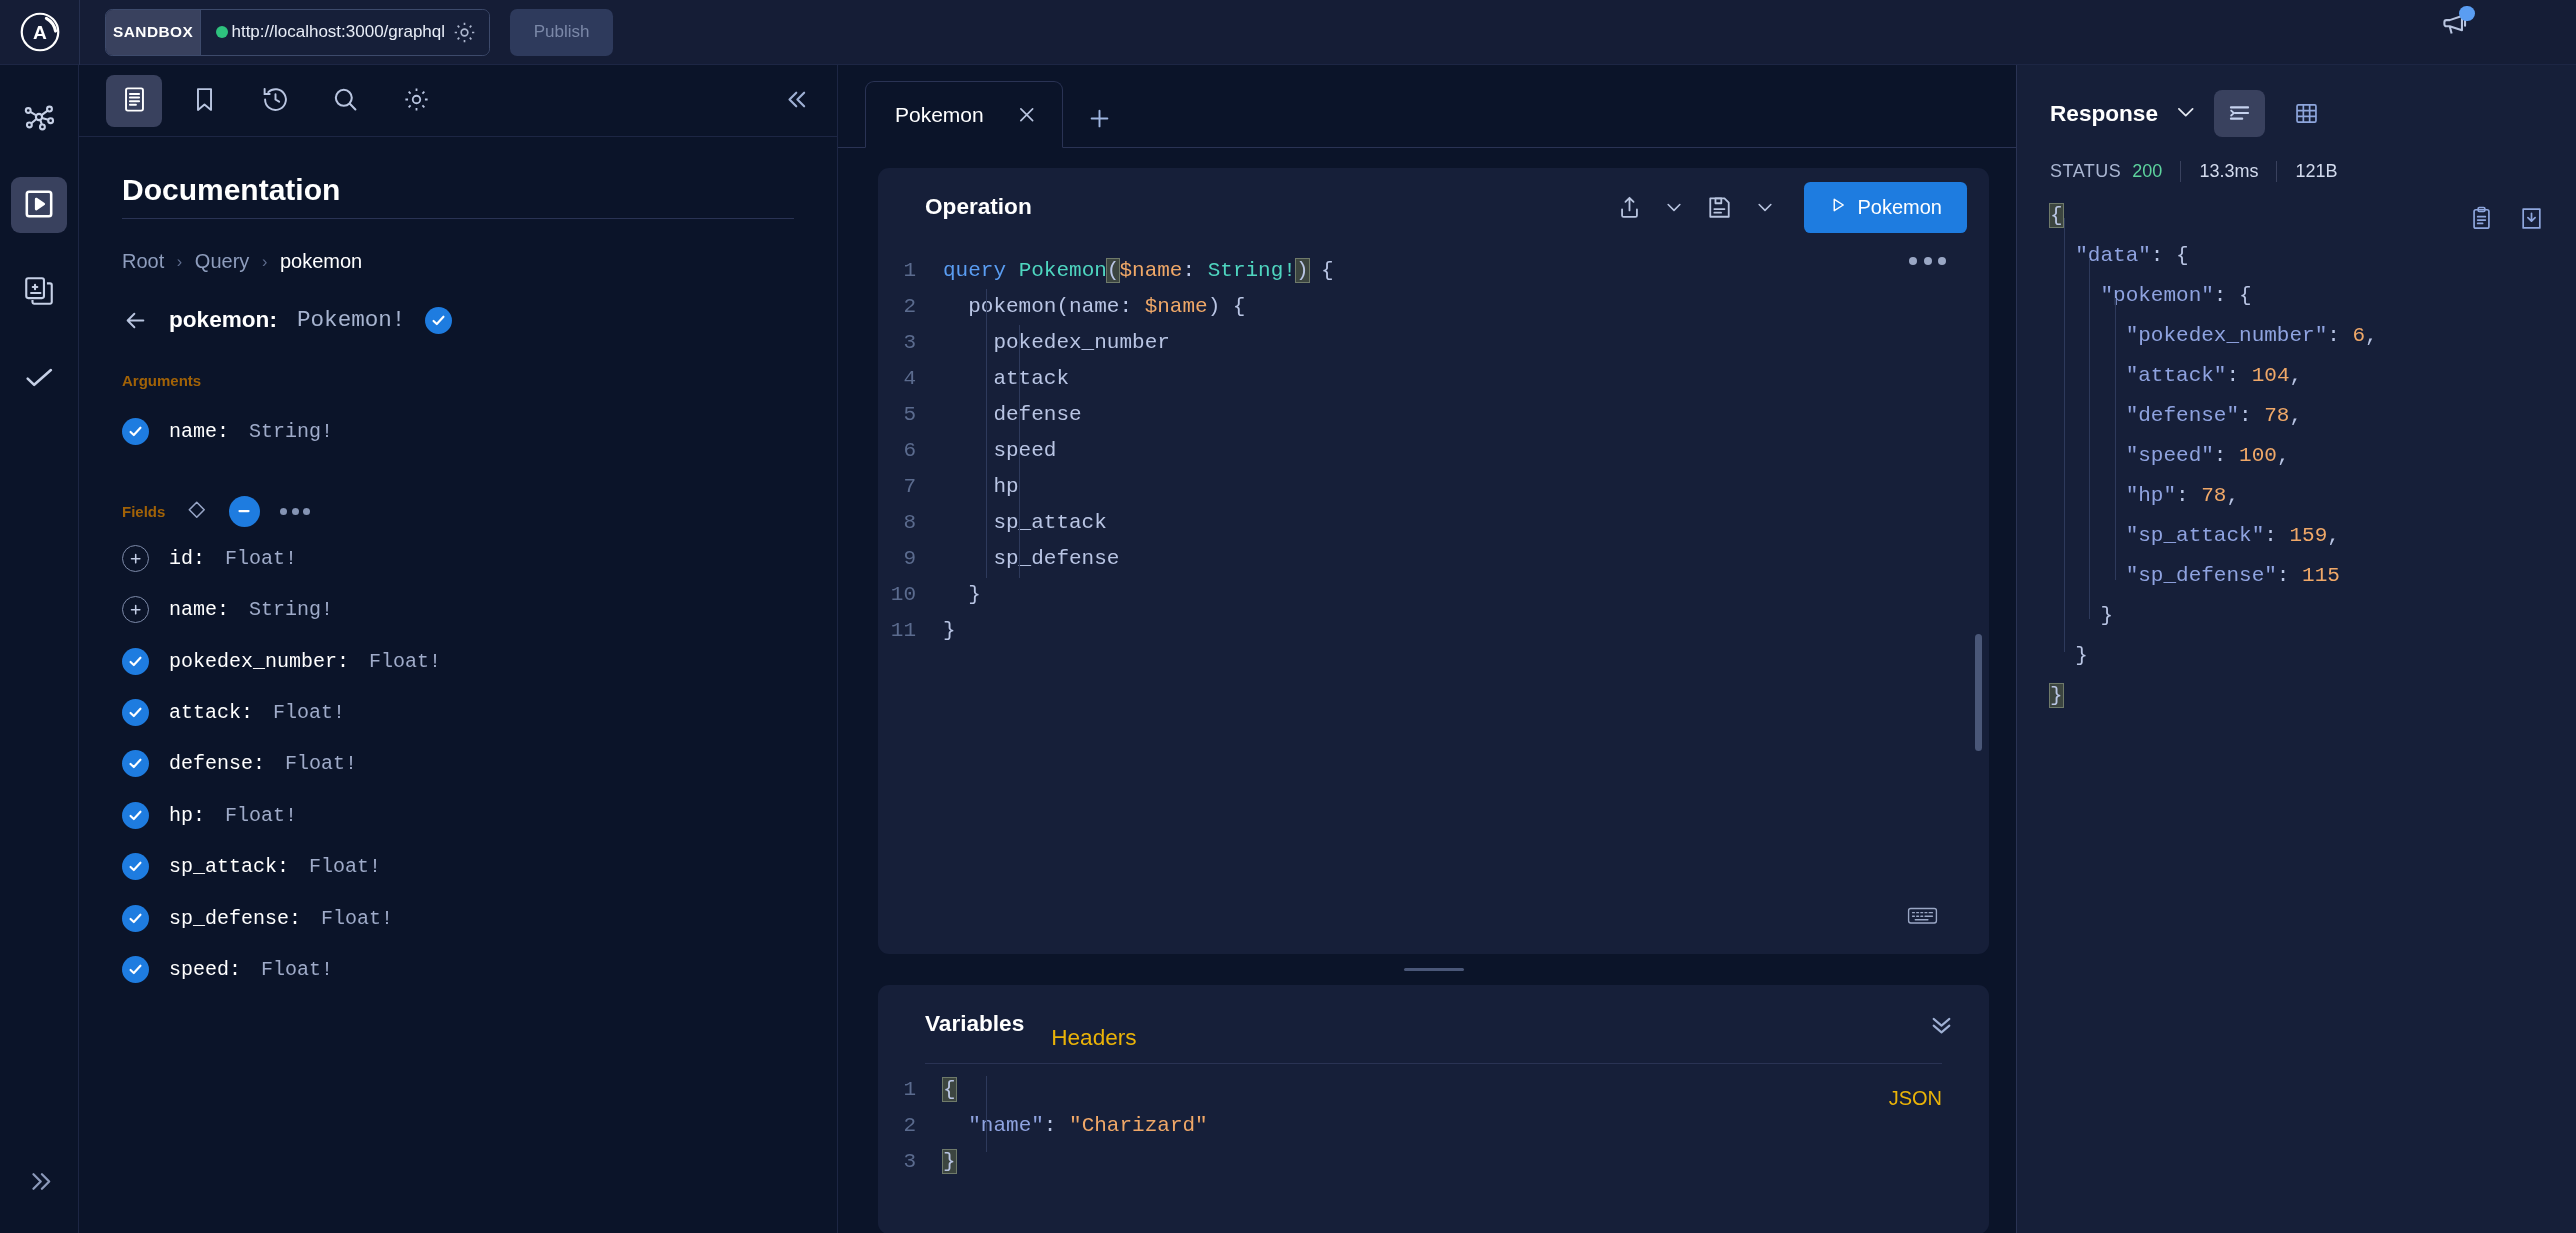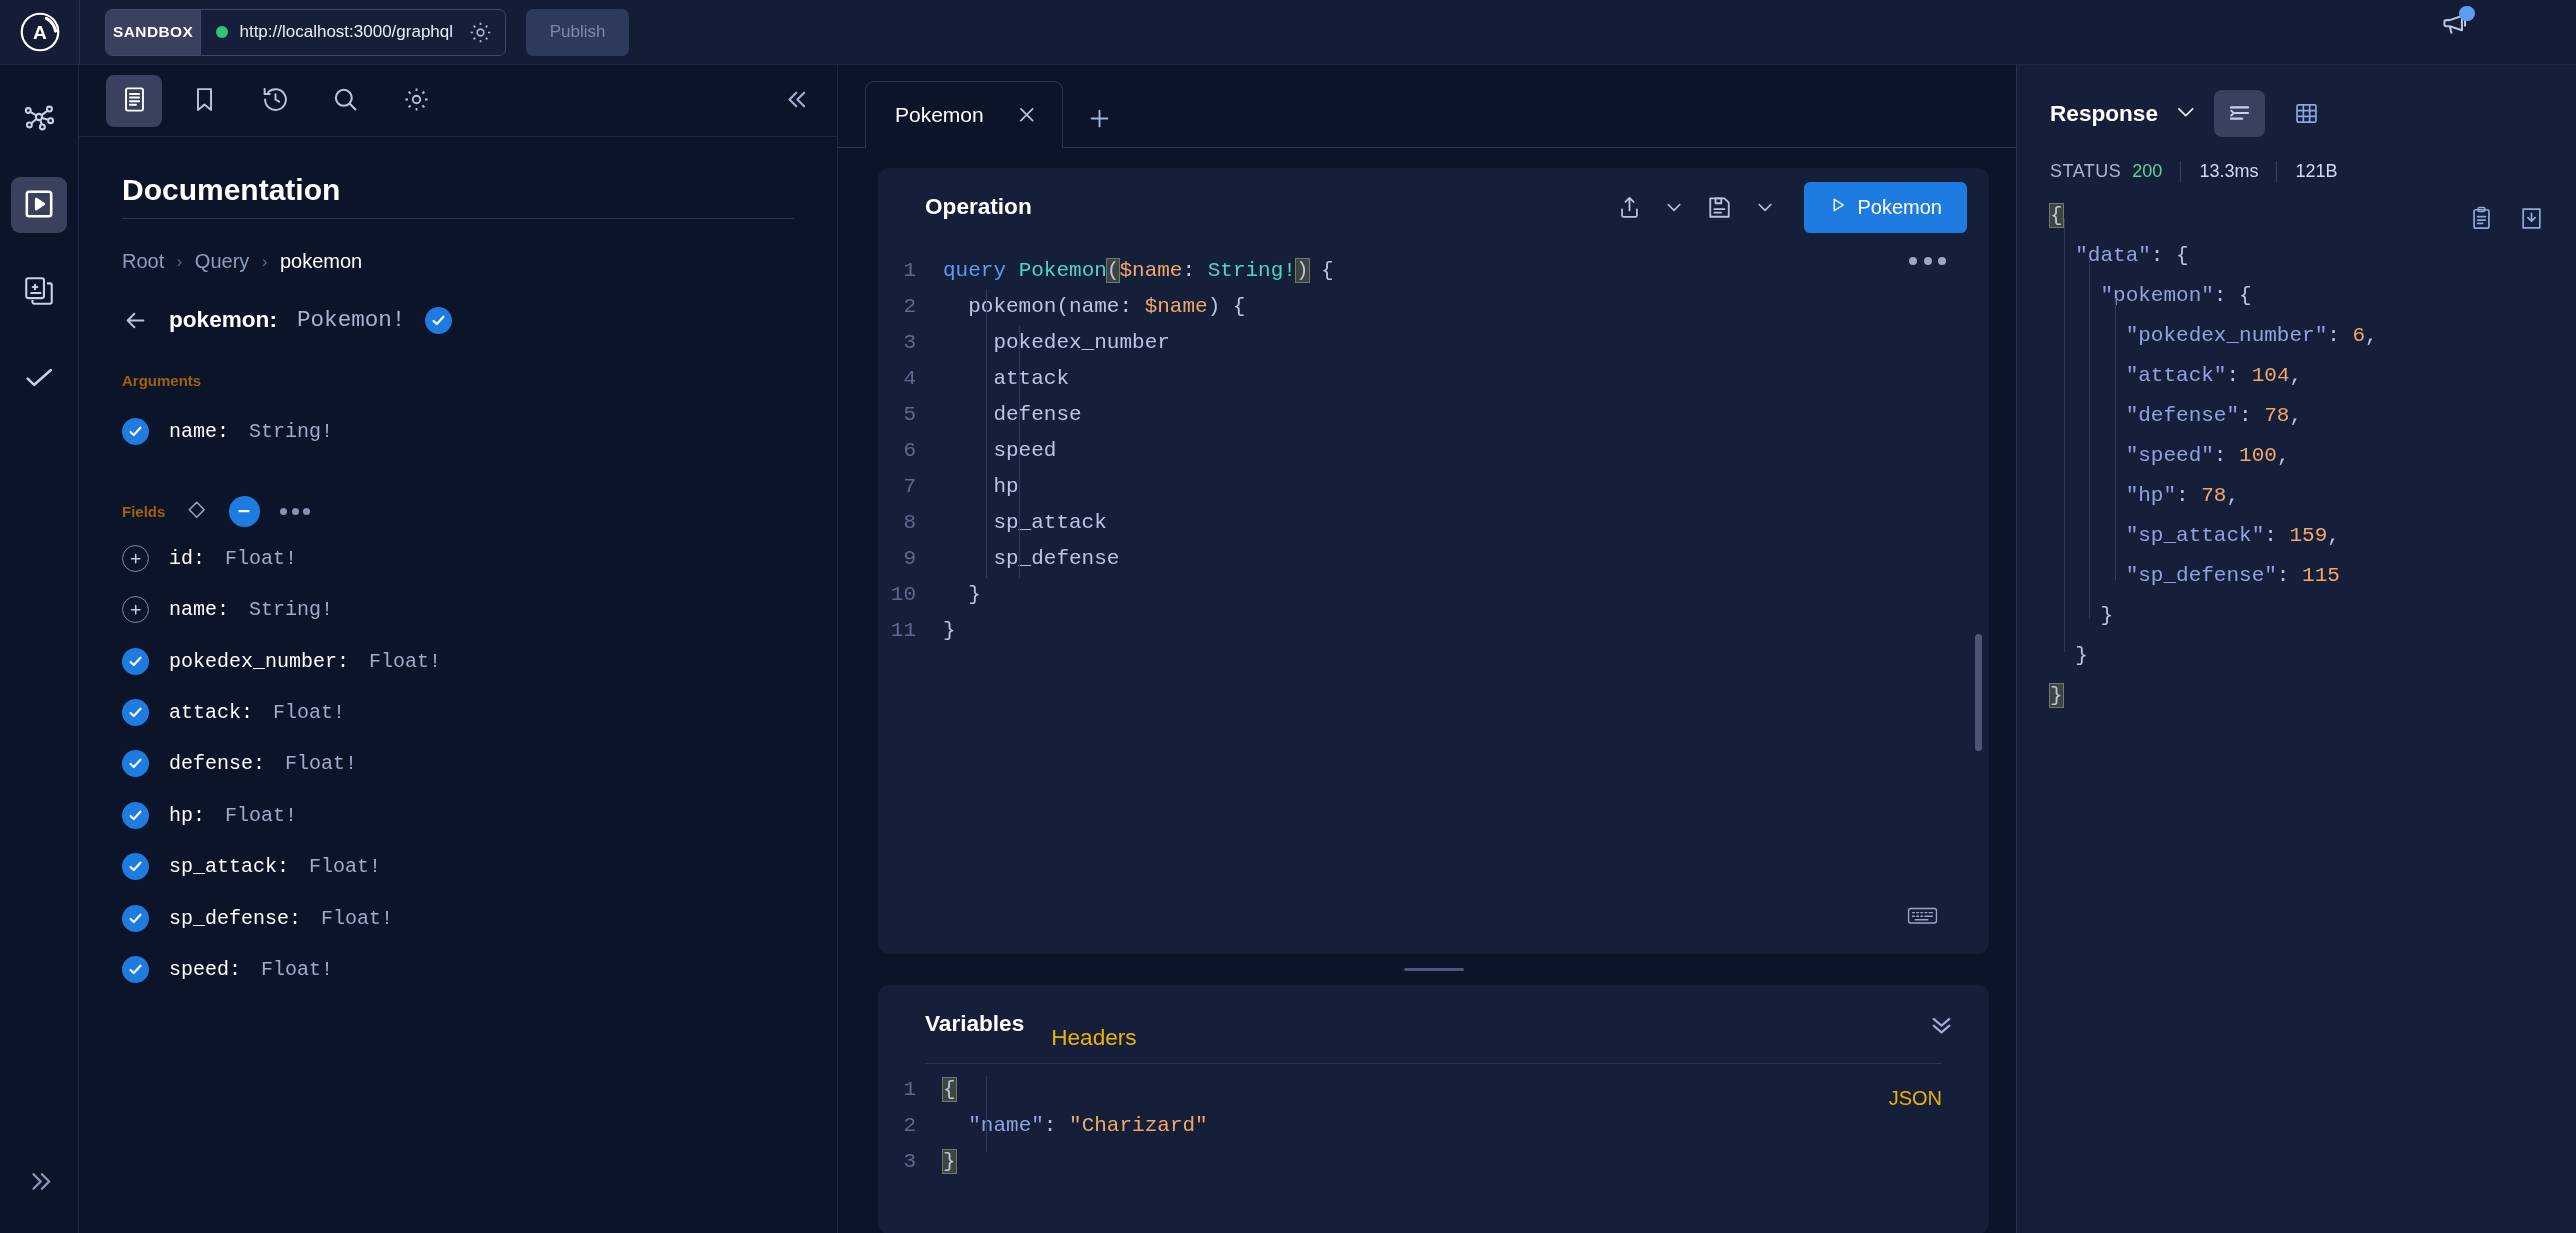--- a/index.html
+++ b/index.html
@@ -29,21 +29,21 @@
     height: 47px; margin-left: 25px;
     border: 0.9px solid #3d4a6b; border-radius: 7.2px;
     overflow: hidden; background: #1b2440;
   }
   .sandbox-chip {
     display: flex; align-items: center; padding: 0 7px;
     background: #39415e; color: #ffffff;
     font-size: 15.4px; font-weight: 700; letter-spacing: 0.5px;
   }
   .url-field {
-    display: flex; align-items: center; gap: 11px;
+    display: flex; align-items: center; gap: 3px;
     padding: 0 12.6px 0 14.5px; background: #161f39;
     border-left: 0.9px solid #3d4a6b;
   }
   .green-dot { width: 12.6px; height: 12.6px; border-radius: 50%; background: #2ec27e; flex: none; }
   .url-text { font-size: 17px; color: #e8edf7; white-space: nowrap; }
   .gear-btn { display: flex; align-items: center; margin-left: 3.6px; opacity: .85; }
 
   .publish-btn {
     margin-left: 20px; height: 47px; padding: 0 23.5px;
     background: #2e3a5c; color: #7b88a8;

